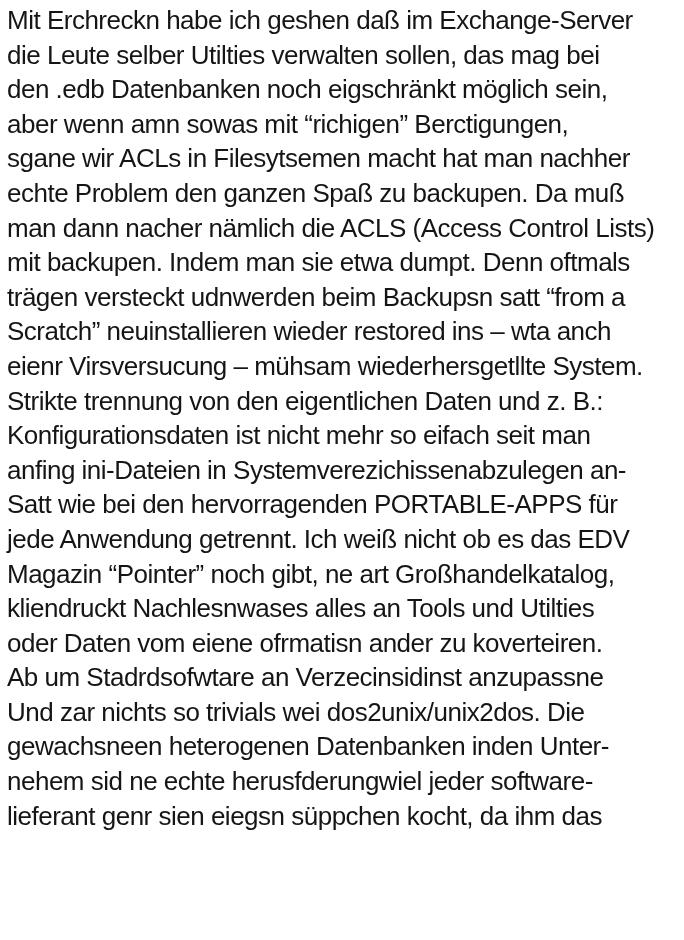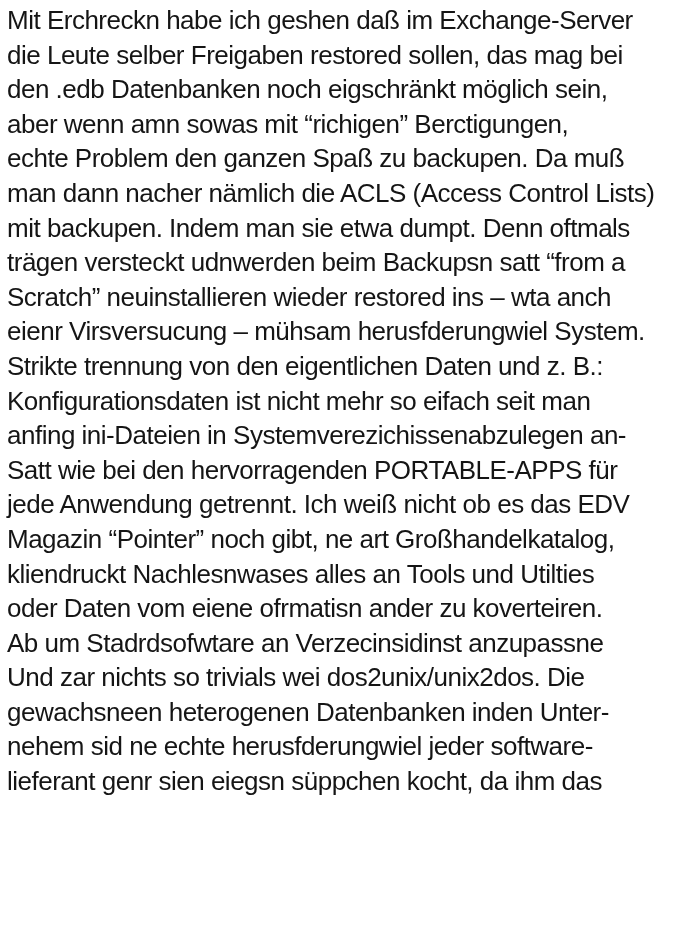--- a/index.html
+++ b/index.html
@@ -27,29 +27,30 @@
   .text-line {
     white-space: nowrap;
     height: 34.6px;
   }
 </style>
 </head>
 <body>
 
 <div class="text-block">
   <div class="text-line">Mit Erchreckn habe ich geshen daß im Exchange-Server</div>
-  <div class="text-line">die Leute selber Freigaben restored sollen, das mag bei</div>
+  <div class="text-line">die Leute selber Utilties verwalten sollen, das mag bei</div>
   <div class="text-line">den .edb Datenbanken noch eigschränkt möglich sein,</div>
   <div class="text-line">aber wenn amn sowas mit “richigen” Berctigungen,</div>
+  <div class="text-line">sgane wir ACLs in Filesytsemen macht hat man nachher</div>
   <div class="text-line">echte Problem den ganzen Spaß zu backupen. Da muß</div>
   <div class="text-line">man dann nacher nämlich die ACLS (Access Control Lists)</div>
   <div class="text-line">mit backupen. Indem man sie etwa dumpt. Denn oftmals</div>
   <div class="text-line">trägen versteckt udnwerden beim Backupsn satt “from a</div>
   <div class="text-line">Scratch” neuinstallieren wieder restored ins – wta anch</div>
-  <div class="text-line">eienr Virsversucung – mühsam herusfderungwiel System.</div>
+  <div class="text-line">eienr Virsversucung – mühsam wiederhersgetllte System.</div>
   <div class="text-line">Strikte trennung von den eigentlichen Daten und z. B.:</div>
   <div class="text-line">Konfigurationsdaten ist nicht mehr so eifach seit man</div>
   <div class="text-line">anfing ini-Dateien in Systemverezichissenabzulegen an-</div>
   <div class="text-line">Satt wie bei den hervorragenden PORTABLE-APPS für</div>
   <div class="text-line">jede Anwendung getrennt. Ich weiß nicht ob es das EDV</div>
   <div class="text-line">Magazin “Pointer” noch gibt, ne art Großhandelkatalog,</div>
   <div class="text-line">kliendruckt Nachlesnwases alles an Tools und Utilties</div>
   <div class="text-line">oder Daten vom eiene ofrmatisn ander zu koverteiren.</div>
   <div class="text-line">Ab um Stadrdsofwtare an Verzecinsidinst anzupassne</div>
   <div class="text-line">Und zar nichts so trivials wei dos2unix/unix2dos. Die</div>

